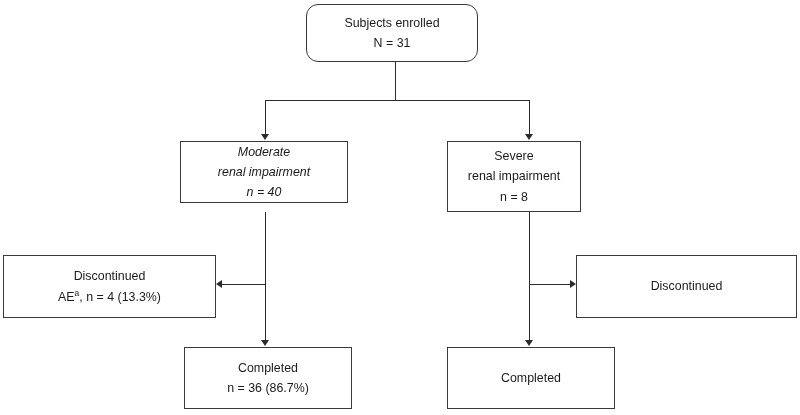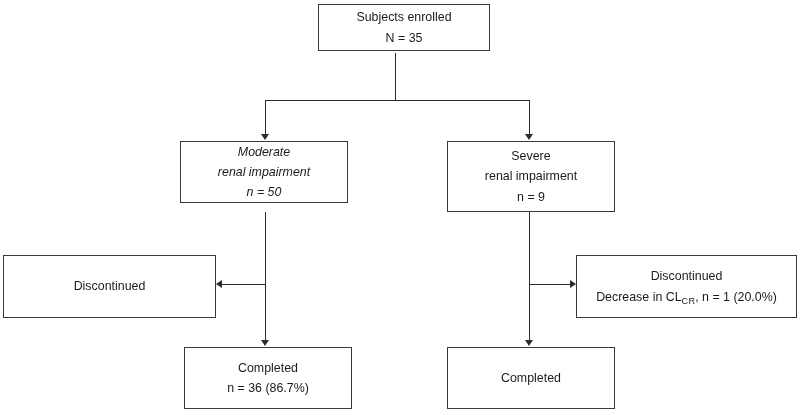--- a/index.html
+++ b/index.html
@@ -91,44 +91,44 @@
 
   <div class="h-line" style="left:222px; top:284px; width:44px;"></div>
   <div class="arrow-left" style="left:216px; top:280px;"></div>
 
   <div class="v-line" style="left:529px; top:212px; height:129px;"></div>
   <div class="arrow-down" style="left:525px; top:340px;"></div>
 
   <div class="h-line" style="left:530px; top:284px; width:40px;"></div>
   <div class="arrow-right" style="left:570px; top:280px;"></div>
 
-  <div class="box" style="left:318px; top:4px; width:172px; height:47px;">
+  <div class="box" style="left:306px; top:4px; width:172px; height:58px;border-radius:12px;">
     <span class="ln">Subjects enrolled</span>
-    <span class="ln">N = 35</span>
+    <span class="ln">N = 31</span>
   </div>
 
   <div class="box" style="left:180px; top:141px; width:168px; height:62px;font-style:italic;">
     <span class="ln">Moderate</span>
     <span class="ln">renal impairment</span>
-    <span class="ln">n = 50</span>
+    <span class="ln">n = 40</span>
   </div>
 
-  <div class="box" style="left:447px; top:141px; width:168px; height:71px;">
+  <div class="box" style="left:447px; top:141px; width:134px; height:71px;">
     <span class="ln">Severe</span>
     <span class="ln">renal impairment</span>
-    <span class="ln">n = 9</span>
+    <span class="ln">n = 8</span>
   </div>
 
   <div class="box" style="left:3px; top:255px; width:213px; height:63px;">
     <span class="ln">Discontinued</span>
+    <span class="ln"><span>AE</span><sup>a</sup><span>, n = 4 (13.3%)</span></span>
   </div>
 
   <div class="box" style="left:576px; top:255px; width:221px; height:63px;">
     <span class="ln">Discontinued</span>
-    <span class="ln"><span>Decrease in CL</span><sub class="smallcaps">CR</sub><span>, n = 1 (20.0%)</span></span>
   </div>
 
   <div class="box" style="left:184px; top:347px; width:168px; height:62px;">
     <span class="ln">Completed</span>
     <span class="ln">n = 36 (86.7%)</span>
   </div>
 
   <div class="box" style="left:447px; top:347px; width:168px; height:62px;">
     <span class="ln">Completed</span>
   </div>

